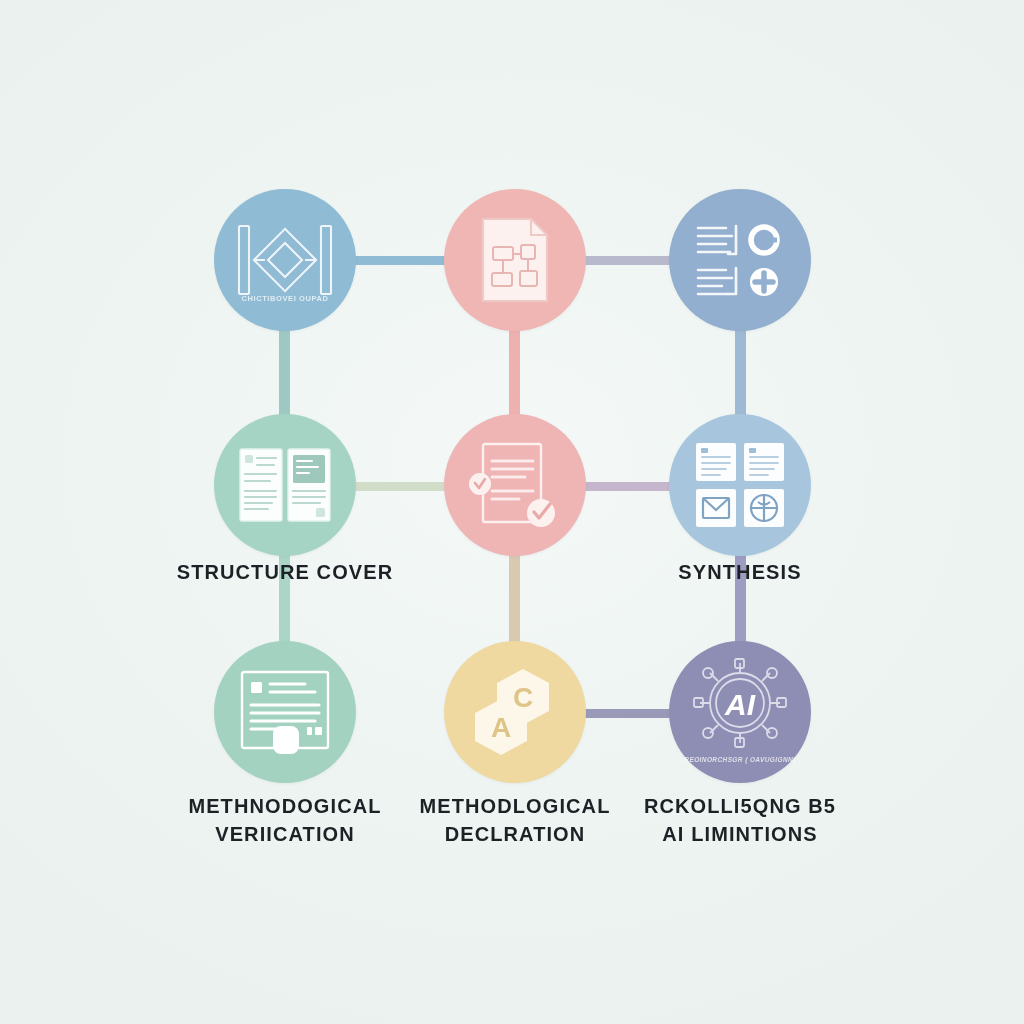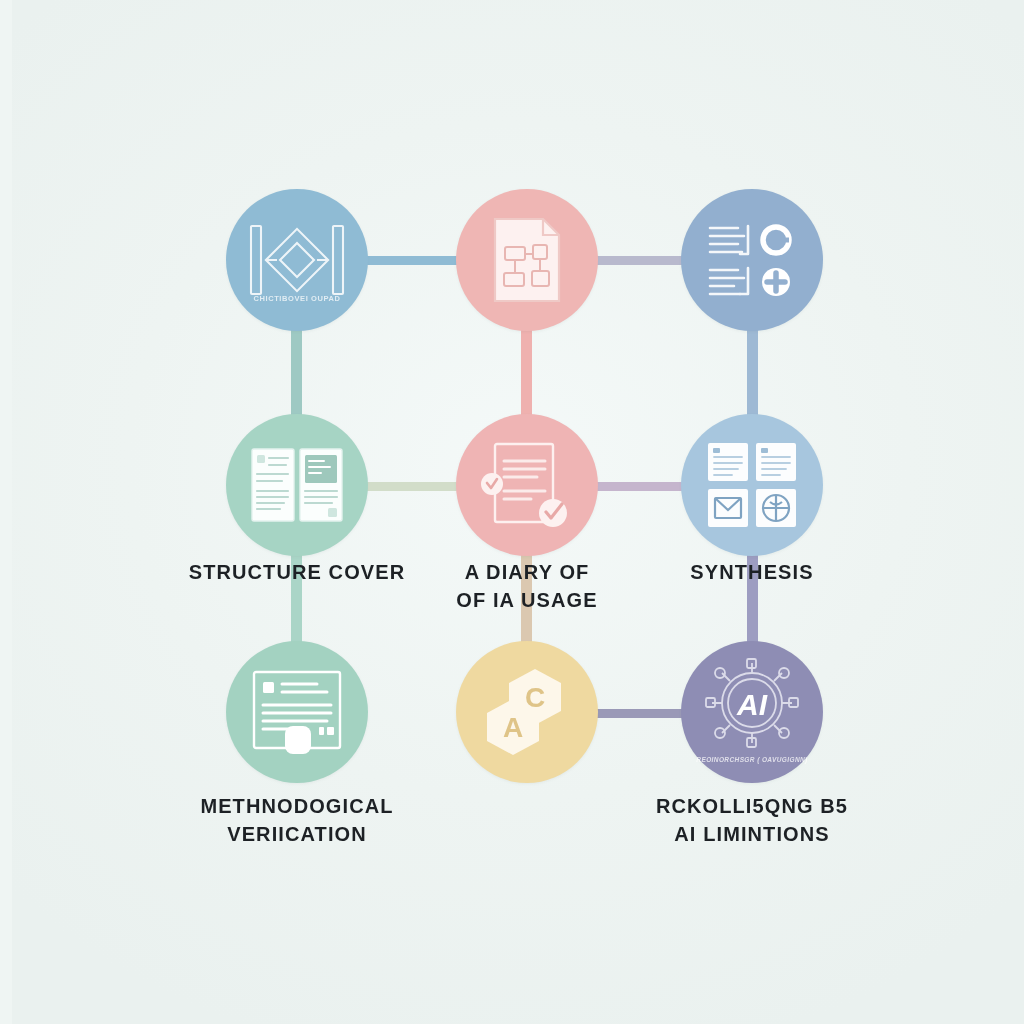--- a/index.html
+++ b/index.html
@@ -8,21 +8,20 @@
     width:1024px;height:1024px;
     background:#eff5f3;
     font-family:"Liberation Sans", sans-serif;
     overflow:hidden;
     position:relative;
   }
   #stage{
     position:absolute;inset:0;
     background:
       radial-gradient(ellipse 70% 60% at 50% 45%, #f4f9f8 0%, #eef4f2 55%, #eaf1ef 100%);
-    margin-left: 12px;
   }
   .diagram{position:absolute;inset:0;}
 
   
   .conn{position:absolute;border-radius:2px;}
   .conn.h{height:9px;}
   .conn.v{width:11px;}
 
   
   .node{
@@ -252,26 +251,26 @@
             <circle cx="84" cy="76" r="5"></circle>
           </g>
           <text x="52" y="58" text-anchor="middle" font-family="'Liberation Sans', sans-serif" font-size="30" font-weight="700" fill="#ffffff">AI</text>
         </svg>
         <div class="inner-cap" style="bottom:20px;font-size:6.5px;letter-spacing:.4px;">REOINORCHSGR ( OAVUGIGNN)</div>
       </div>
     </div>
 
     <div class="label" style="left:155px;top:558px;">STRUCTURE COVER</div>
 
-    <div class="label" style="left:385px;top:558px;">A DIARY OF
-OF IA USAGE</div>
 
     <div class="label" style="left:610px;top:558px;">SYNTHESIS</div>
 
     <div class="label" style="left:155px;top:792px;">METHNODOGICAL
 VERIICATION</div>
 
+    <div class="label" style="left:385px;top:792px;">METHODLOGICAL
+DECLRATION</div>
 
     <div class="label" style="left:610px;top:792px;">RCKOLLI5QNG B5
 AI LIMINTIONS</div>
 
   </div>
 </div>
 
 </body></html>

